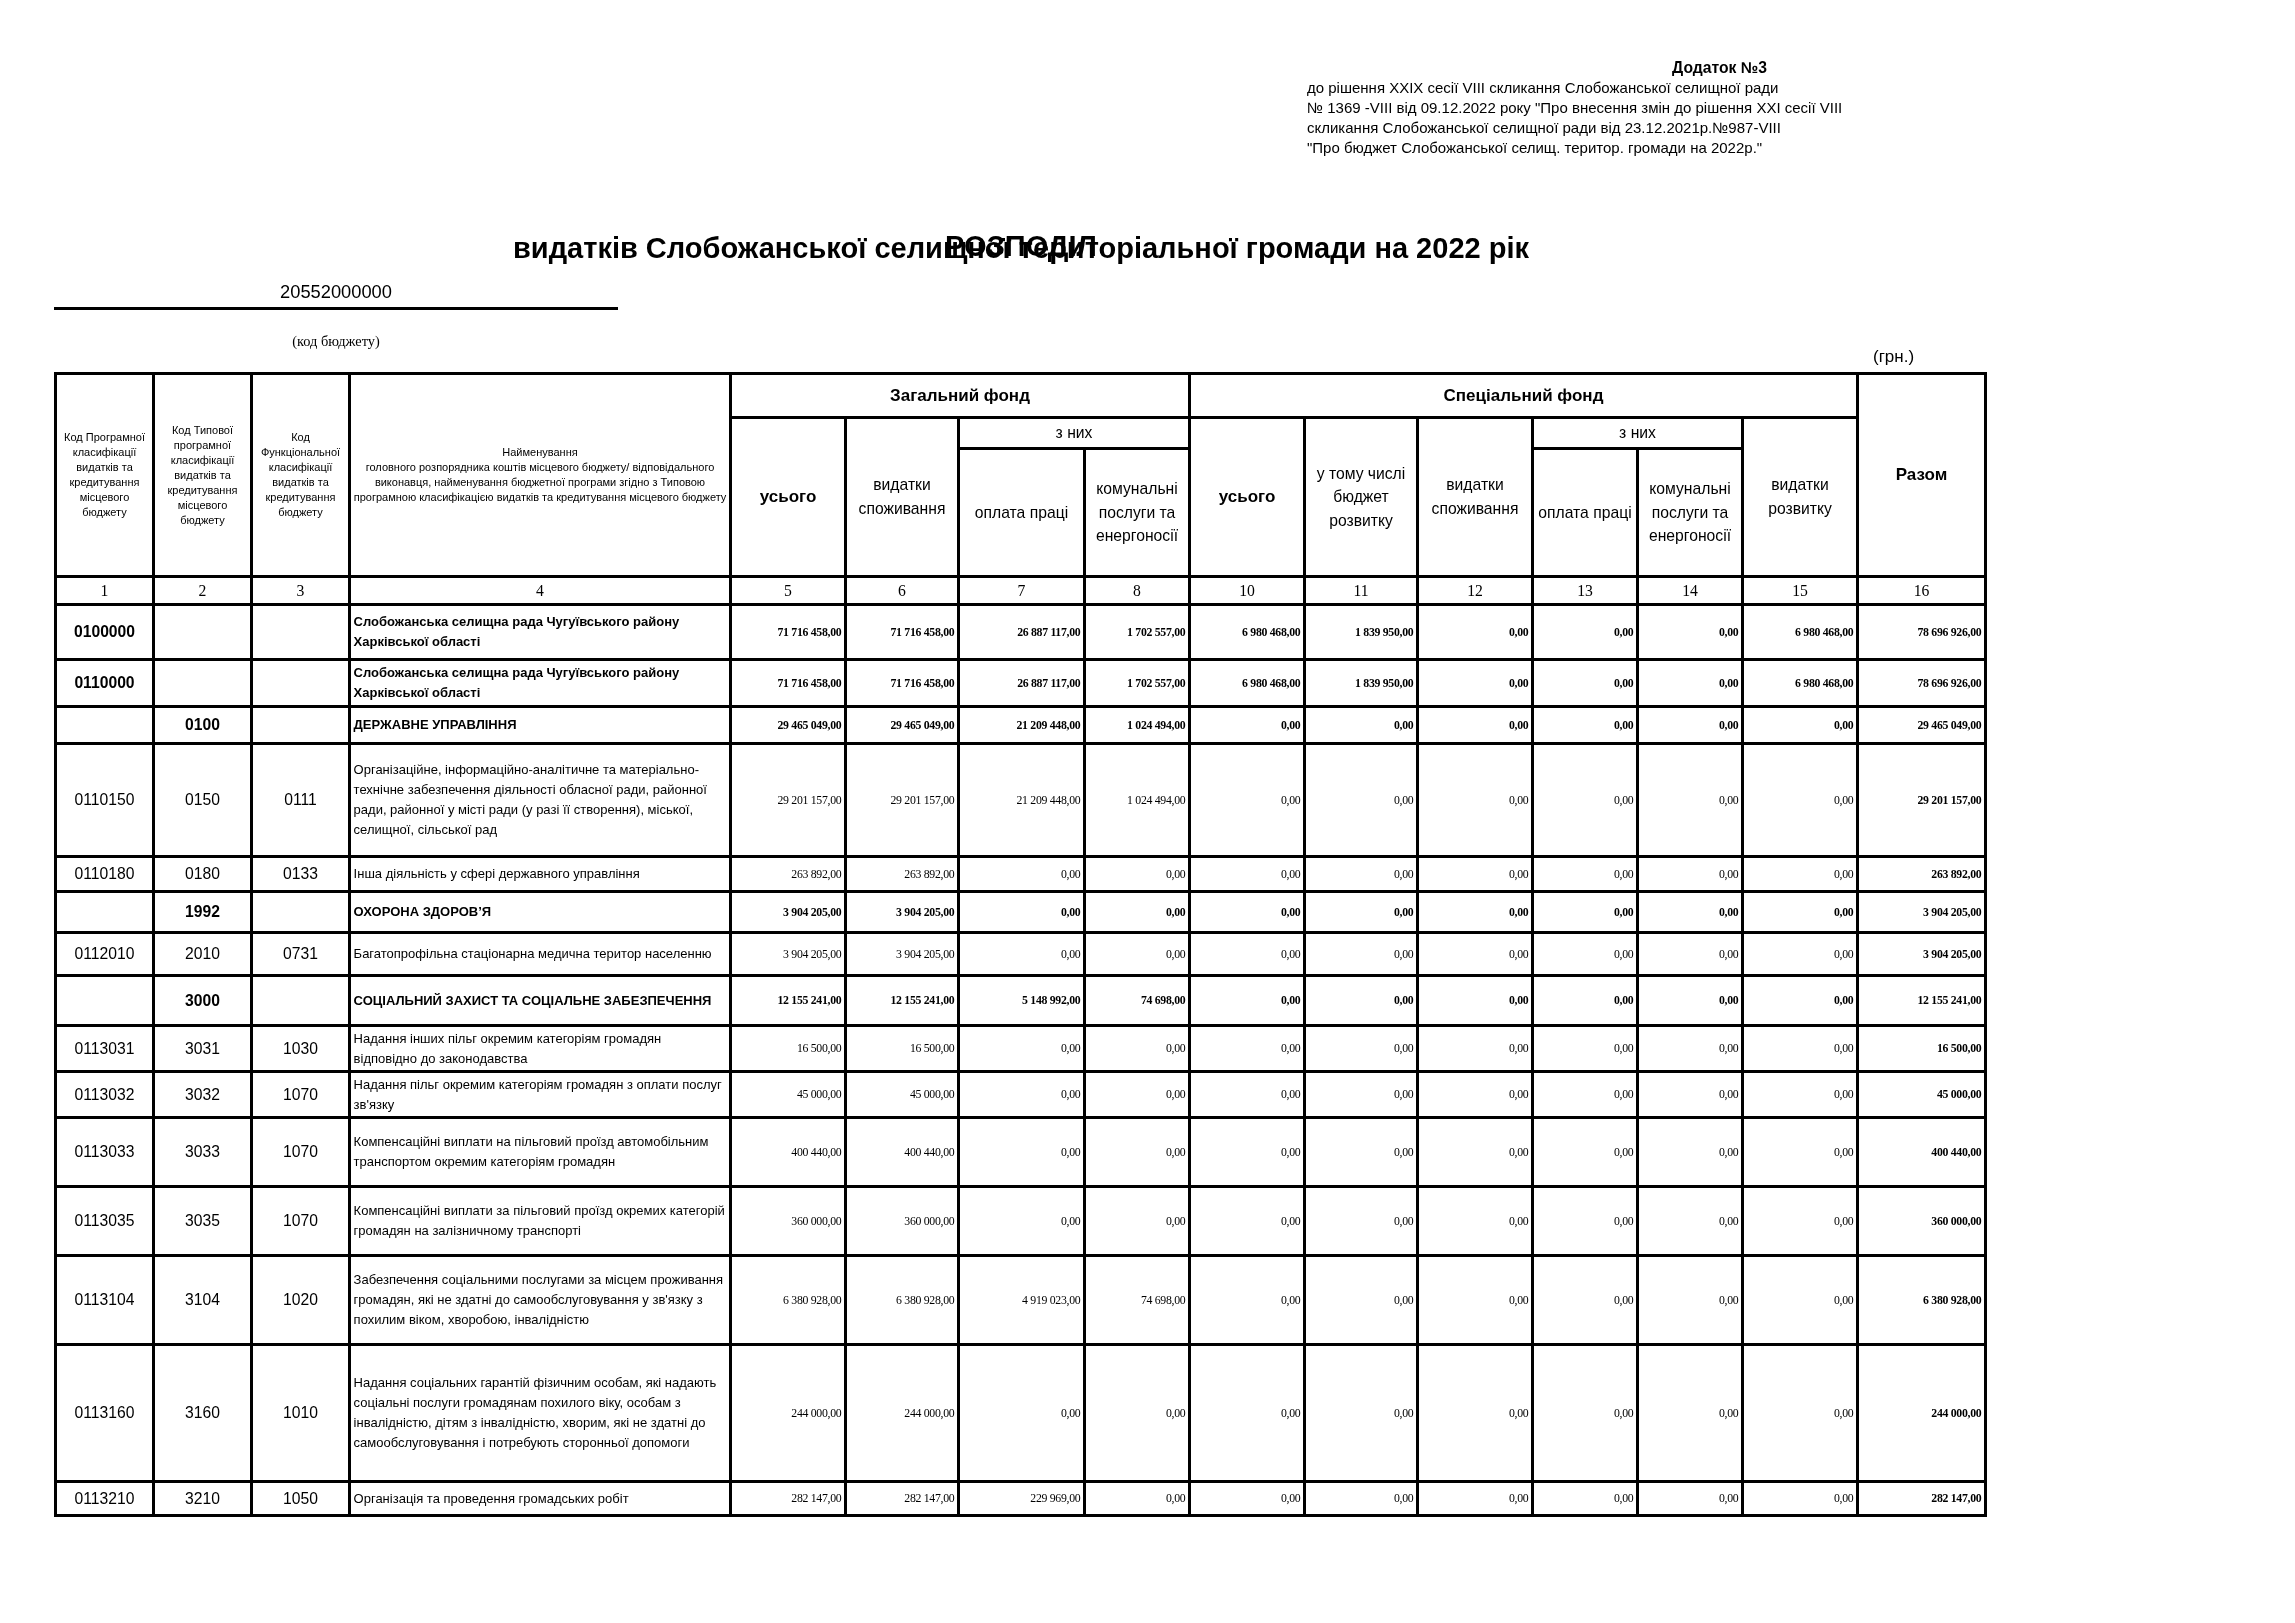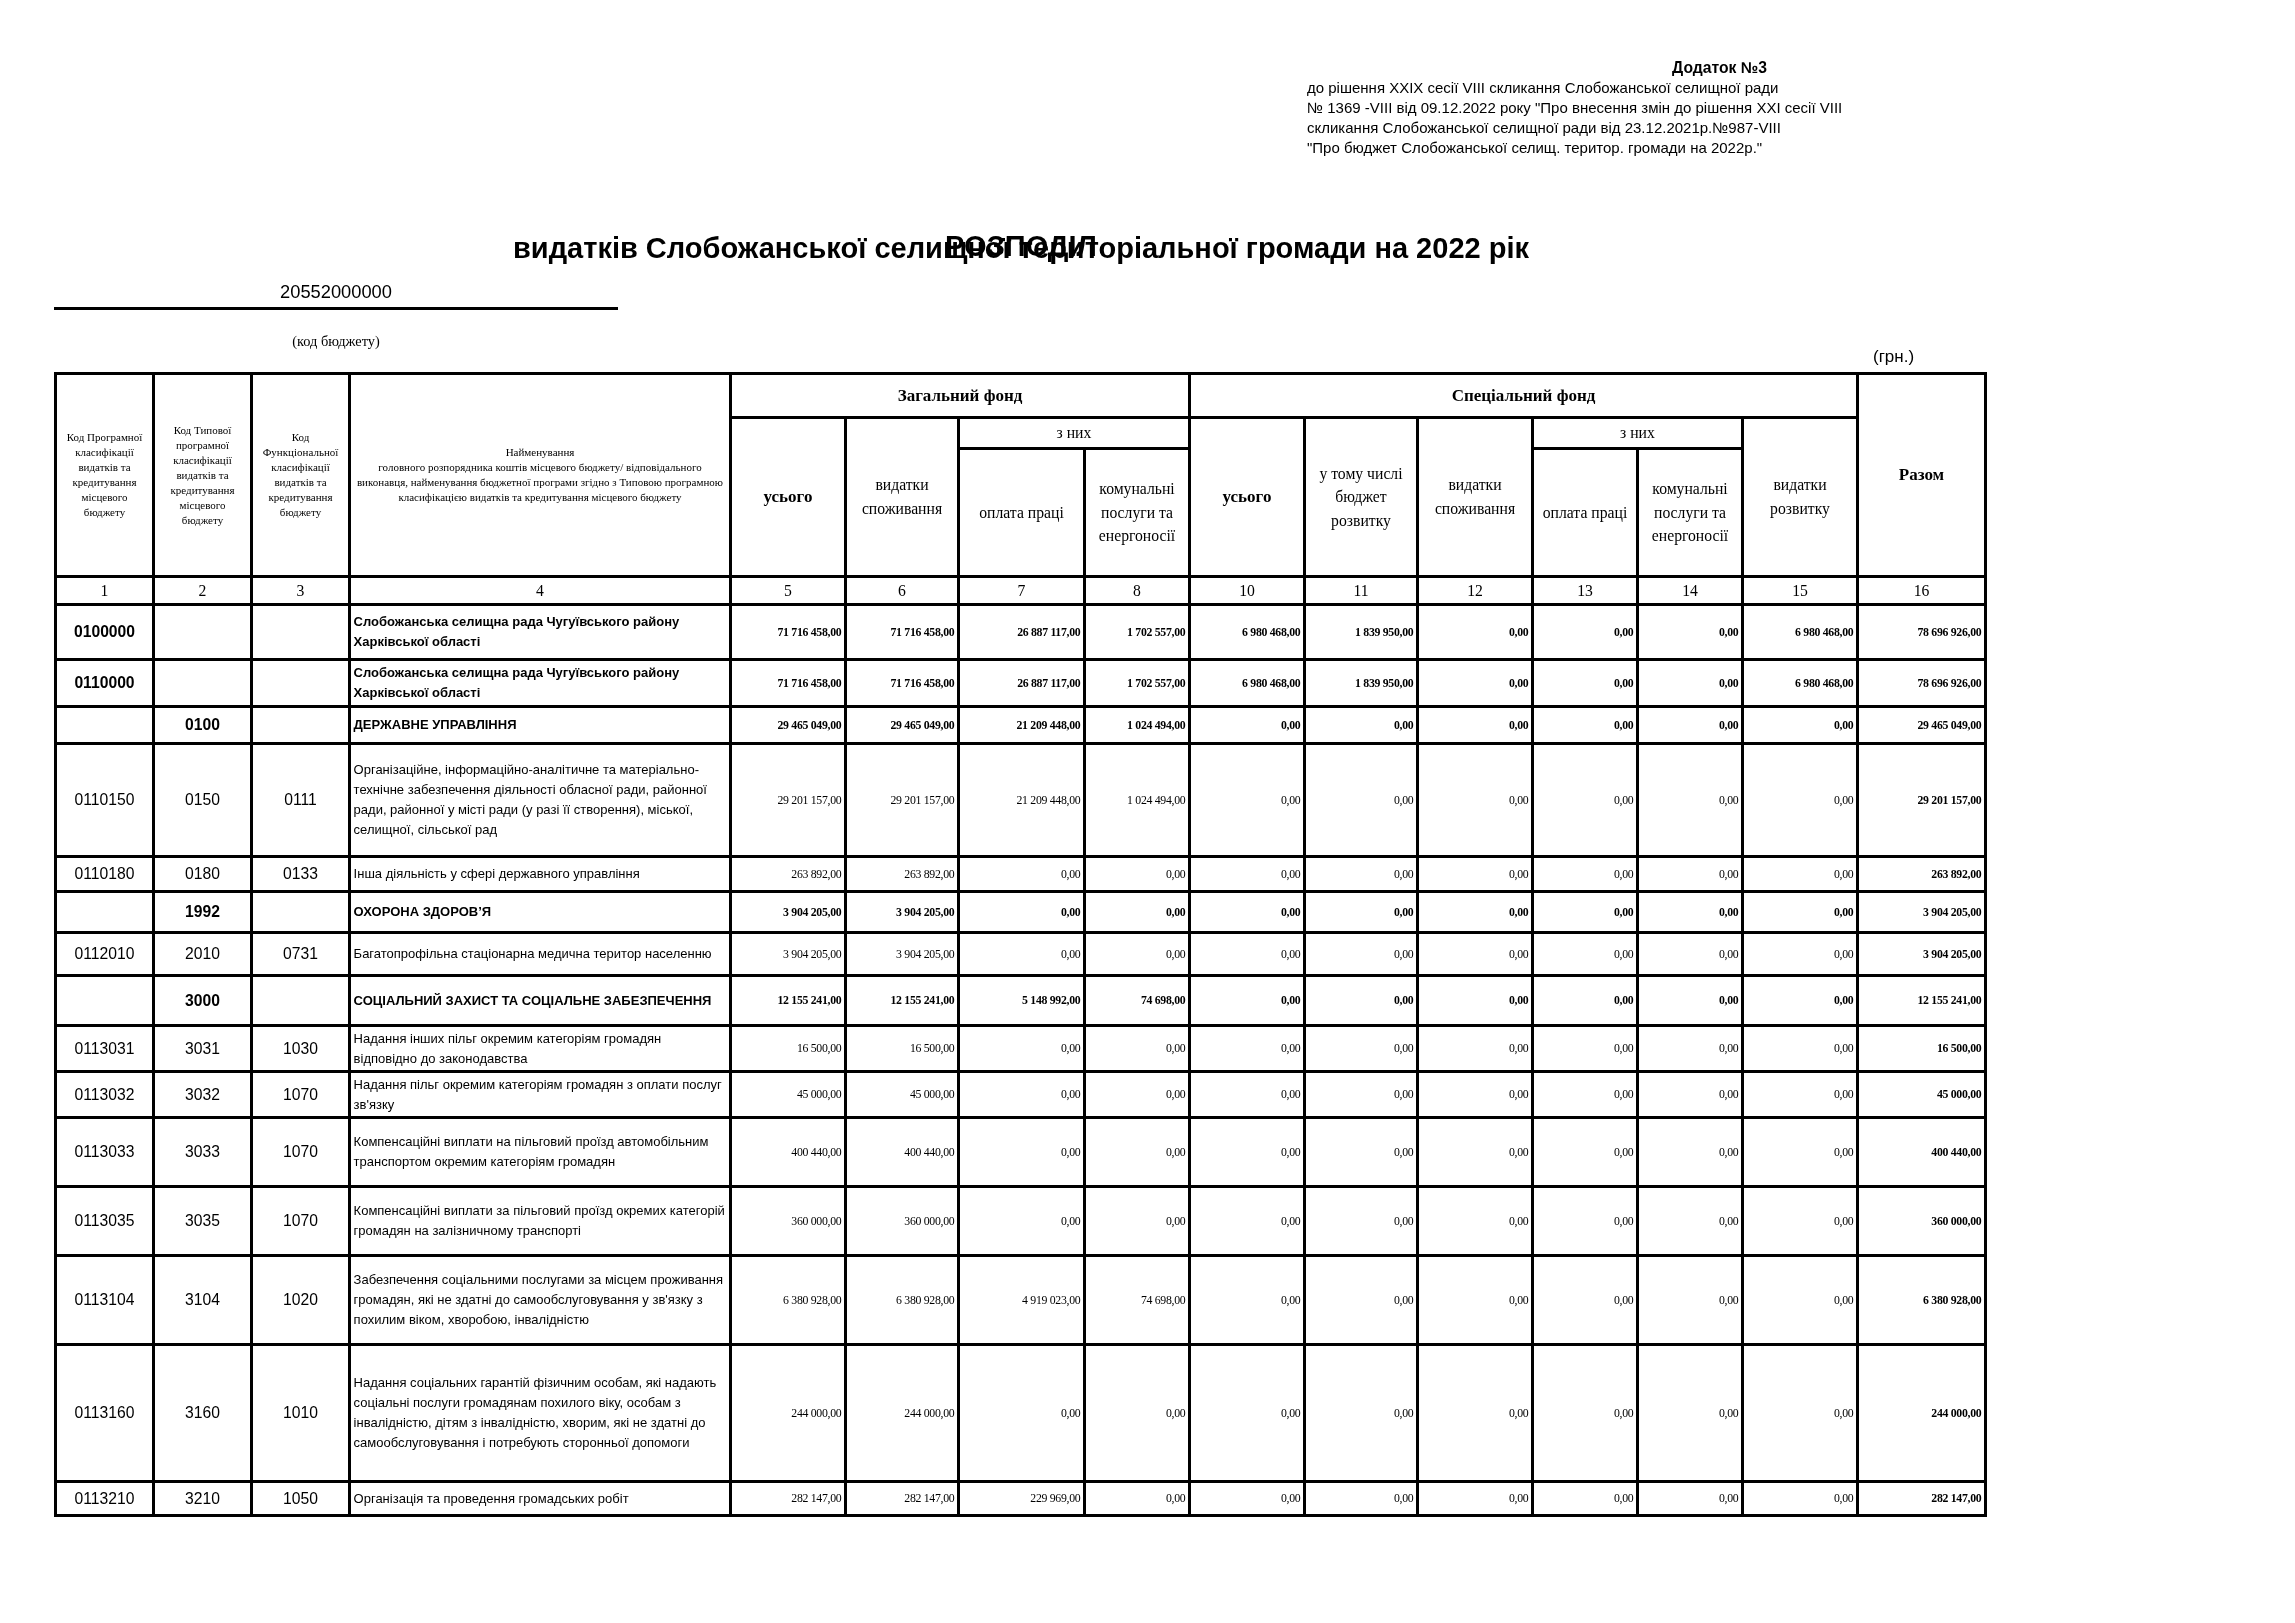--- a/index.html
+++ b/index.html
@@ -10,21 +10,21 @@
   .doc-title { position: absolute; left: 0; width: 2042px; text-align: center; font-weight: bold; }
   .doc-title.t1 { top: 182px; font-size: 29px; margin-top: 48px; }
   .doc-title.t2 { top: 232px; font-size: 29px; }
   .budget-code { position: absolute; left: 54px; top: 281px; width: 564px; text-align: center; font-size: 18.3px; }
   .budget-line { position: absolute; left: 54px; top: 307px; width: 564px; height: 3.3px; background: #000; }
   .budget-label { position: absolute; left: 54px; top: 333px; width: 564px; text-align: center; font-family: "Liberation Serif", serif; font-size: 14.4px; }
   .unit { position: absolute; left: 1873px; top: 347px; font-size: 17px; }
 
   table.grid { position: absolute; left: 54px; top: 372px; border-collapse: collapse; table-layout: fixed; }
   table.grid td, table.grid th { border: 3.3px solid #000; padding: 0 2.6px; vertical-align: middle; }
-  th { font-family: Liberation Serif, serif; font-weight: normal; font-size: 12.4px; line-height: 15.7px; text-align: center; }
+  th { font-family: Liberation Sans, sans-serif; font-weight: normal; font-size: 12.4px; line-height: 15.7px; text-align: center; }
   th.big { font-size: 17px; font-weight: bold; }
   th.mid { font-size: 15.7px; line-height: 23.6px; }
   th.small { font-size: 11px; line-height: 15px; }
   tr.nums td { font-family: "Liberation Serif", serif; font-size: 15.7px; text-align: center; height: 25px; }
   td.code { font-size: 15.7px; text-align: center; }
   td.name { font-size: 13px; line-height: 20px; text-align: left; padding: 1.3px 2.6px; }
   td.num { font-family: "Liberation Serif", serif; font-size: 11.8px; text-align: right; padding: 0 1.3px; white-space: nowrap; letter-spacing: -0.3px; }
   tr.bold td.code, tr.bold td.name, tr.bold td.num { font-weight: bold; }
   td.num.total { font-weight: bold; }
 </style>

